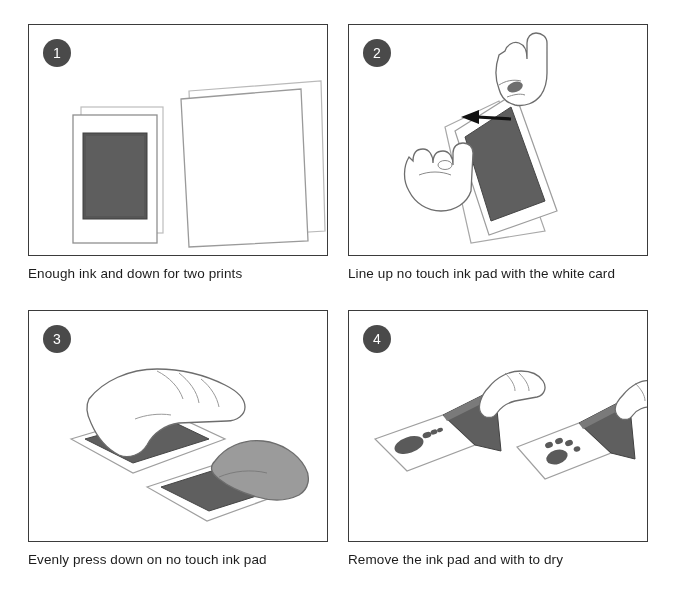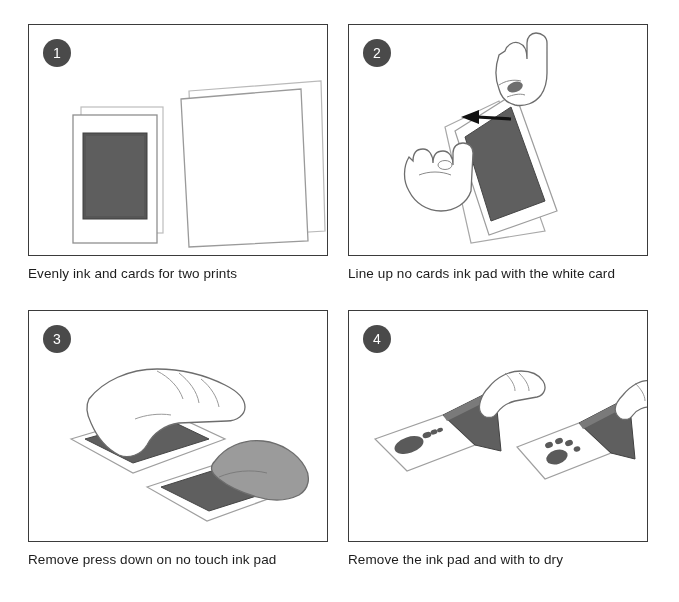--- a/index.html
+++ b/index.html
@@ -89,21 +89,21 @@
 
           <rect x="52" y="82" width="82" height="126" fill="#ffffff" stroke="#bdbdbd" stroke-width="1.2"></rect>
 
           <rect x="44" y="90" width="84" height="128" fill="#ffffff" stroke="#8f8f8f" stroke-width="1.3"></rect>
 
           <rect x="54" y="108" width="64" height="86" fill="#565656" stroke="#3f3f3f" stroke-width="1"></rect>
           <rect x="57" y="111" width="58" height="80" fill="#5e5e5e"></rect>
         </svg>
       </div>
       <div class="cap-wrap">
-        <div class="caption">Evenly ink and cards for two prints</div>
+        <div class="caption">Enough ink and down for two prints</div>
       </div>
     </div>
 
     <div class="cell">
       <div class="panel">
         <div class="badge">2</div>
         <svg class="art" viewBox="0 0 300 232">
 
           <polygon points="96,102 150,76 196,206 122,218" fill="#ffffff" stroke="#a8a8a8" stroke-width="1.2"></polygon>
 
@@ -119,21 +119,21 @@
           <path d="M158,72 C164,70 170,68 176,70" fill="none" stroke="#8a8a8a" stroke-width="1"></path>
           <path d="M150,60 C156,56 164,54 172,56" fill="none" stroke="#8a8a8a" stroke-width="1"></path>
           <ellipse cx="166" cy="62" rx="8" ry="5" fill="#6e6e6e" transform="rotate(-20 166 62)"></ellipse>
 
           <path d="M60,132 C54,142 54,156 60,166 C66,178 78,186 92,186 C106,186 118,178 122,166 L124,128 C124,122 120,118 114,118 C108,118 104,122 104,128 L104,140 C104,132 100,126 94,126 C88,126 84,130 84,138 C84,130 80,124 74,124 C68,124 64,128 64,136 Z" fill="#ffffff" stroke="#6d6d6d" stroke-width="1.3"></path>
           <path d="M70,150 C80,146 92,146 102,150" fill="none" stroke="#8a8a8a" stroke-width="1"></path>
           <ellipse cx="96" cy="140" rx="7" ry="4.5" fill="none" stroke="#8a8a8a" stroke-width="1"></ellipse>
         </svg>
       </div>
       <div class="cap-wrap">
-        <div class="caption">Line up no cards ink pad with the white card</div>
+        <div class="caption">Line up no touch ink pad with the white card</div>
       </div>
     </div>
 
     <div class="cell">
       <div class="panel">
         <div class="badge">3</div>
         <svg class="art" viewBox="0 0 300 232">
 
           <polygon points="42,128 136,100 196,128 104,162" fill="#ffffff" stroke="#9f9f9f" stroke-width="1.2"></polygon>
           <polygon points="56,128 134,106 180,128 104,152" fill="#5f5f5f" stroke="#454545" stroke-width="1"></polygon>
@@ -145,21 +145,21 @@
           <path d="M128,60 C140,66 150,76 154,88" fill="none" stroke="#9a9a9a" stroke-width="1"></path>
           <path d="M150,62 C160,70 168,80 170,92" fill="none" stroke="#9a9a9a" stroke-width="1"></path>
           <path d="M172,68 C182,76 188,86 190,96" fill="none" stroke="#9a9a9a" stroke-width="1"></path>
           <path d="M106,108 C116,104 130,102 142,104" fill="none" stroke="#9a9a9a" stroke-width="1"></path>
 
           <path d="M186,150 C196,136 214,128 234,130 C252,132 268,142 276,156 C282,166 280,178 270,184 C258,190 242,190 228,186 C214,182 200,176 190,168 C182,162 180,156 186,150 Z" fill="#9b9b9b" stroke="#6d6d6d" stroke-width="1.3"></path>
           <path d="M190,166 C204,160 222,158 238,162" fill="none" stroke="#7c7c7c" stroke-width="1"></path>
         </svg>
       </div>
       <div class="cap-wrap">
-        <div class="caption">Remove press down on no touch ink pad</div>
+        <div class="caption">Evenly press down on no touch ink pad</div>
       </div>
     </div>
 
     <div class="cell">
       <div class="panel">
         <div class="badge">4</div>
         <svg class="art" viewBox="0 0 300 232">
 
           <polygon points="26,128 94,104 126,134 58,160" fill="#ffffff" stroke="#9f9f9f" stroke-width="1.2"></polygon>
           <g fill="#5a5a5a">

